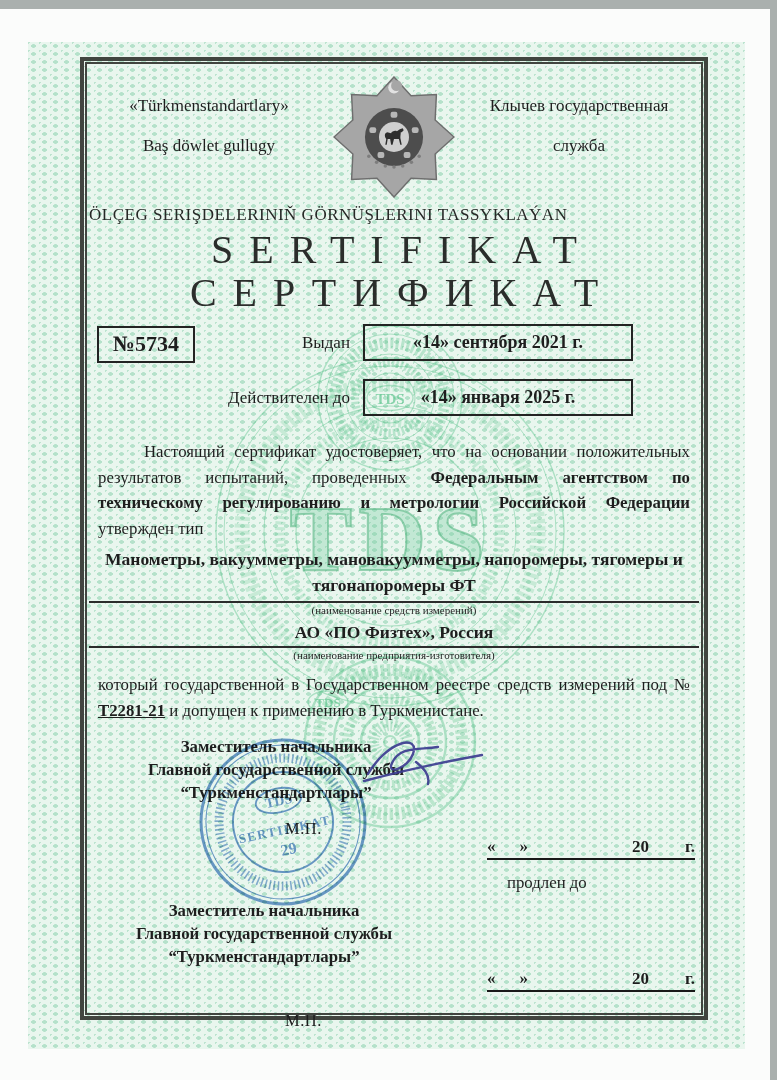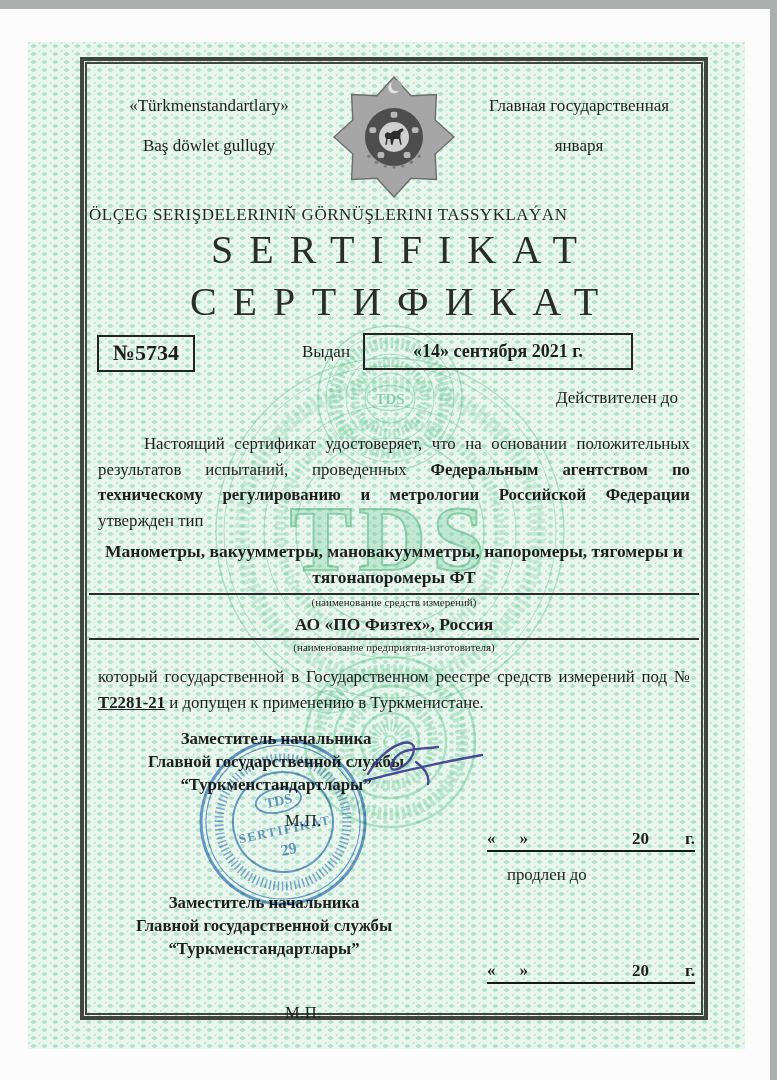--- a/index.html
+++ b/index.html
@@ -154,37 +154,38 @@
                     <circle cx="-18" cy="26" r="1.8"></circle>
                   <circle cx="-9" cy="30" r="1.8"></circle>
                     <circle cx="0" cy="31" r="1.8"></circle>
                   <circle cx="9" cy="30" r="1.8"></circle>
                     <circle cx="18" cy="26" r="1.8"></circle>
                   <circle cx="26" cy="20" r="1.8"></circle>
                 </g>
               </svg>
             </div>
             <div class="hdr-col">
-              <div>Главная государственная января</div>
+              <div>Клычев государственная служба</div>
             </div>
           </div>
 
           <div class="cap-tm">ÖLÇEG SERIŞDELERINIŇ GÖRNÜŞLERINI TASSYKLAÝAN</div>
           <div class="t-main"><span>SERTIFIKAT</span></div>
-          <div class="t-main" style="margin-top:10px;"><span>СЕРТИФИКАТ</span></div>
+          <div class="t-main" style="margin-top:1px;"><span>СЕРТИФИКАТ</span></div>
 
           <div class="numrow">
             <div class="numbox">№5734</div>
             <div class="dates">
               <div class="drow">
                 <span class="dlabel">Выдан</span>
                 <div class="dbox">«14» сентября 2021 г.</div>
               </div>
               <div class="drow">
                 <span class="dlabel">Действителен до</span>
+                <div class="dbox">«14» января 2025 г.</div>
               </div>
             </div>
           </div>
 
           <p class="p1"><span>Настоящий сертификат удостоверяет, что на основании положительных результатов испытаний, проведенных </span><span class="b">Федеральным агентством по техническому регулированию и метрологии Российской Федерации</span><span> утвержден тип</span></p>
 
           <div class="instr">Манометры, вакуумметры, мановакуумметры, напоромеры, тягомеры и тягонапоромеры ФТ</div>
           <div class="rule"></div>
           <div class="cap-s">(наименование средств измерений)</div>
 

